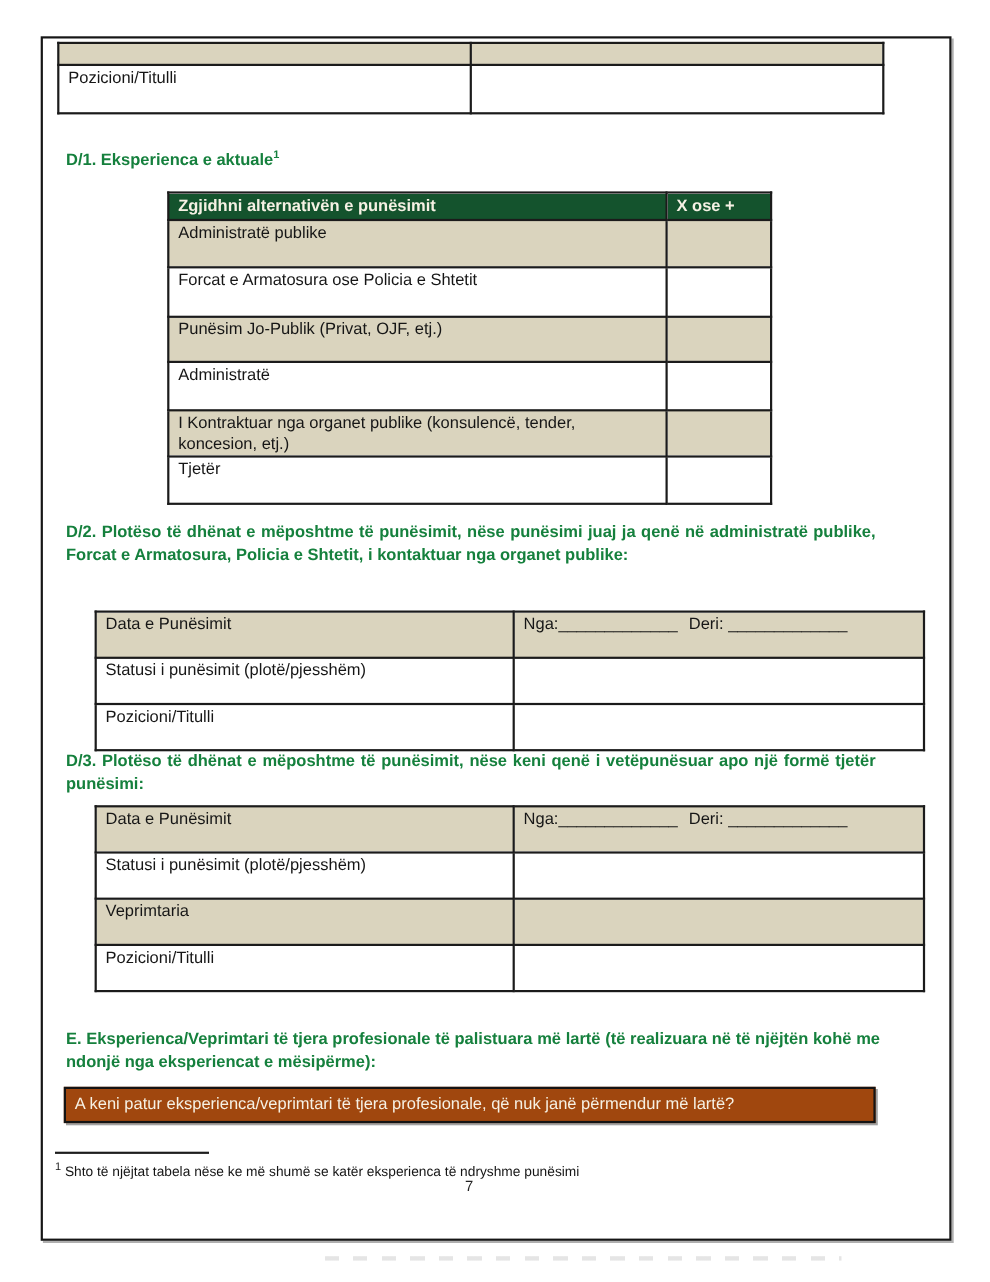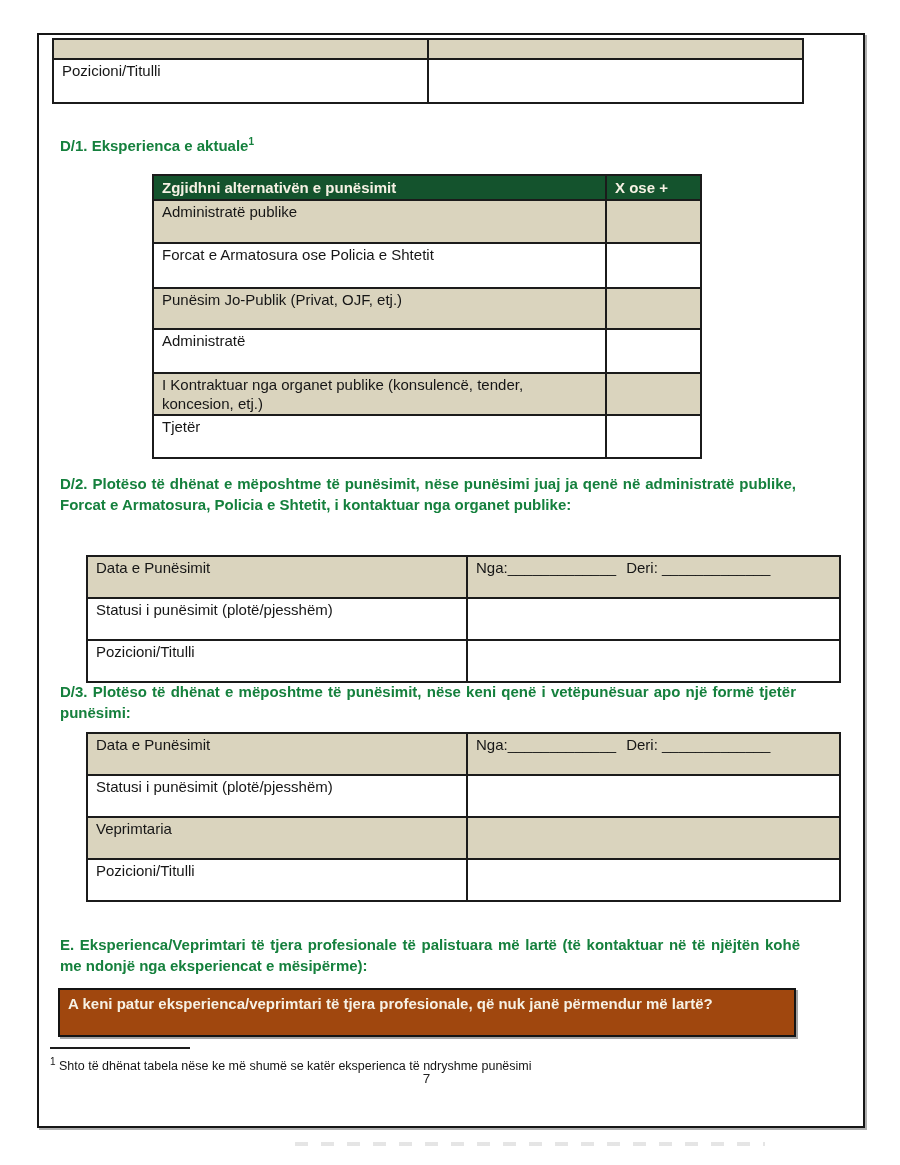--- a/index.html
+++ b/index.html
@@ -53,21 +53,21 @@
   }
   .h-d1{left:60px;top:131px;width:740px;}
   .h-d2{left:60px;top:473px;width:736px;}
   .h-d3{left:60px;top:681px;width:736px;}
   .h-e{left:60px;top:934px;width:740px;}
   sup{font-size:10px;}
 
   .banner{
     position:absolute;left:58px;top:988px;width:718px;
     background:#a0470e;color:#f6f1e4;border:2px solid #141414;
-    font-weight:bold;font-size:15px;line-height:21px;padding:3px 8px 21px 8px;
+    font-weight:normal;font-size:15px;line-height:21px;padding:3px 8px 5px 8px;
     box-shadow:2px 2px 0 rgba(70,70,70,.5);text-align:justify;text-align-last:left;
   }
 
   .fn-sep{position:absolute;left:50px;top:1047px;width:140px;border-top:2px solid #1d1d1d;}
   .footnote{position:absolute;left:50px;top:1054px;width:740px;font-size:12.5px;line-height:16px;color:#151515;}
   .page-num{position:absolute;left:50px;top:1071px;width:753px;text-align:center;font-size:13.5px;color:#222;}
 
   .ghost-dots{
     position:absolute;left:295px;top:1142px;width:470px;height:4px;opacity:.35;
     background:repeating-linear-gradient(90deg,#b5b5b5 0 13px,transparent 13px 26px);
@@ -183,24 +183,24 @@
       <td class="beige">Veprimtaria</td>
       <td class="beige"></td>
     </tr>
     <tr>
       <td class="white">Pozicioni/Titulli</td>
       <td class="white"></td>
     </tr>
   </tbody>
     </table>
 
-  <div class="heading h-e">E. Eksperienca/Veprimtari të tjera profesionale të palistuara më lartë (të kontaktuar në të njëjtën kohë me ndonjë nga eksperiencat e mësipërme):</div>
+  <div class="heading h-e">E. Eksperienca/Veprimtari të tjera profesionale të palistuara më lartë (të realizuara në të njëjtën kohë me ndonjë nga eksperiencat e mësipërme):</div>
 
   <div class="banner">A keni patur eksperienca/veprimtari të tjera profesionale, që nuk janë përmendur më lartë?</div>
 
   <div class="fn-sep"></div>
-  <div class="footnote"><sup>1</sup><span> Shto të dhënat tabela nëse ke më shumë se katër eksperienca të ndryshme punësimi</span></div>
+  <div class="footnote"><sup>1</sup><span> Shto të njëjtat tabela nëse ke më shumë se katër eksperienca të ndryshme punësimi</span></div>
 
   <div class="page-num">7</div>
 
   <div class="ghost-dots"></div>
 
 </div>
 
 </body></html>

